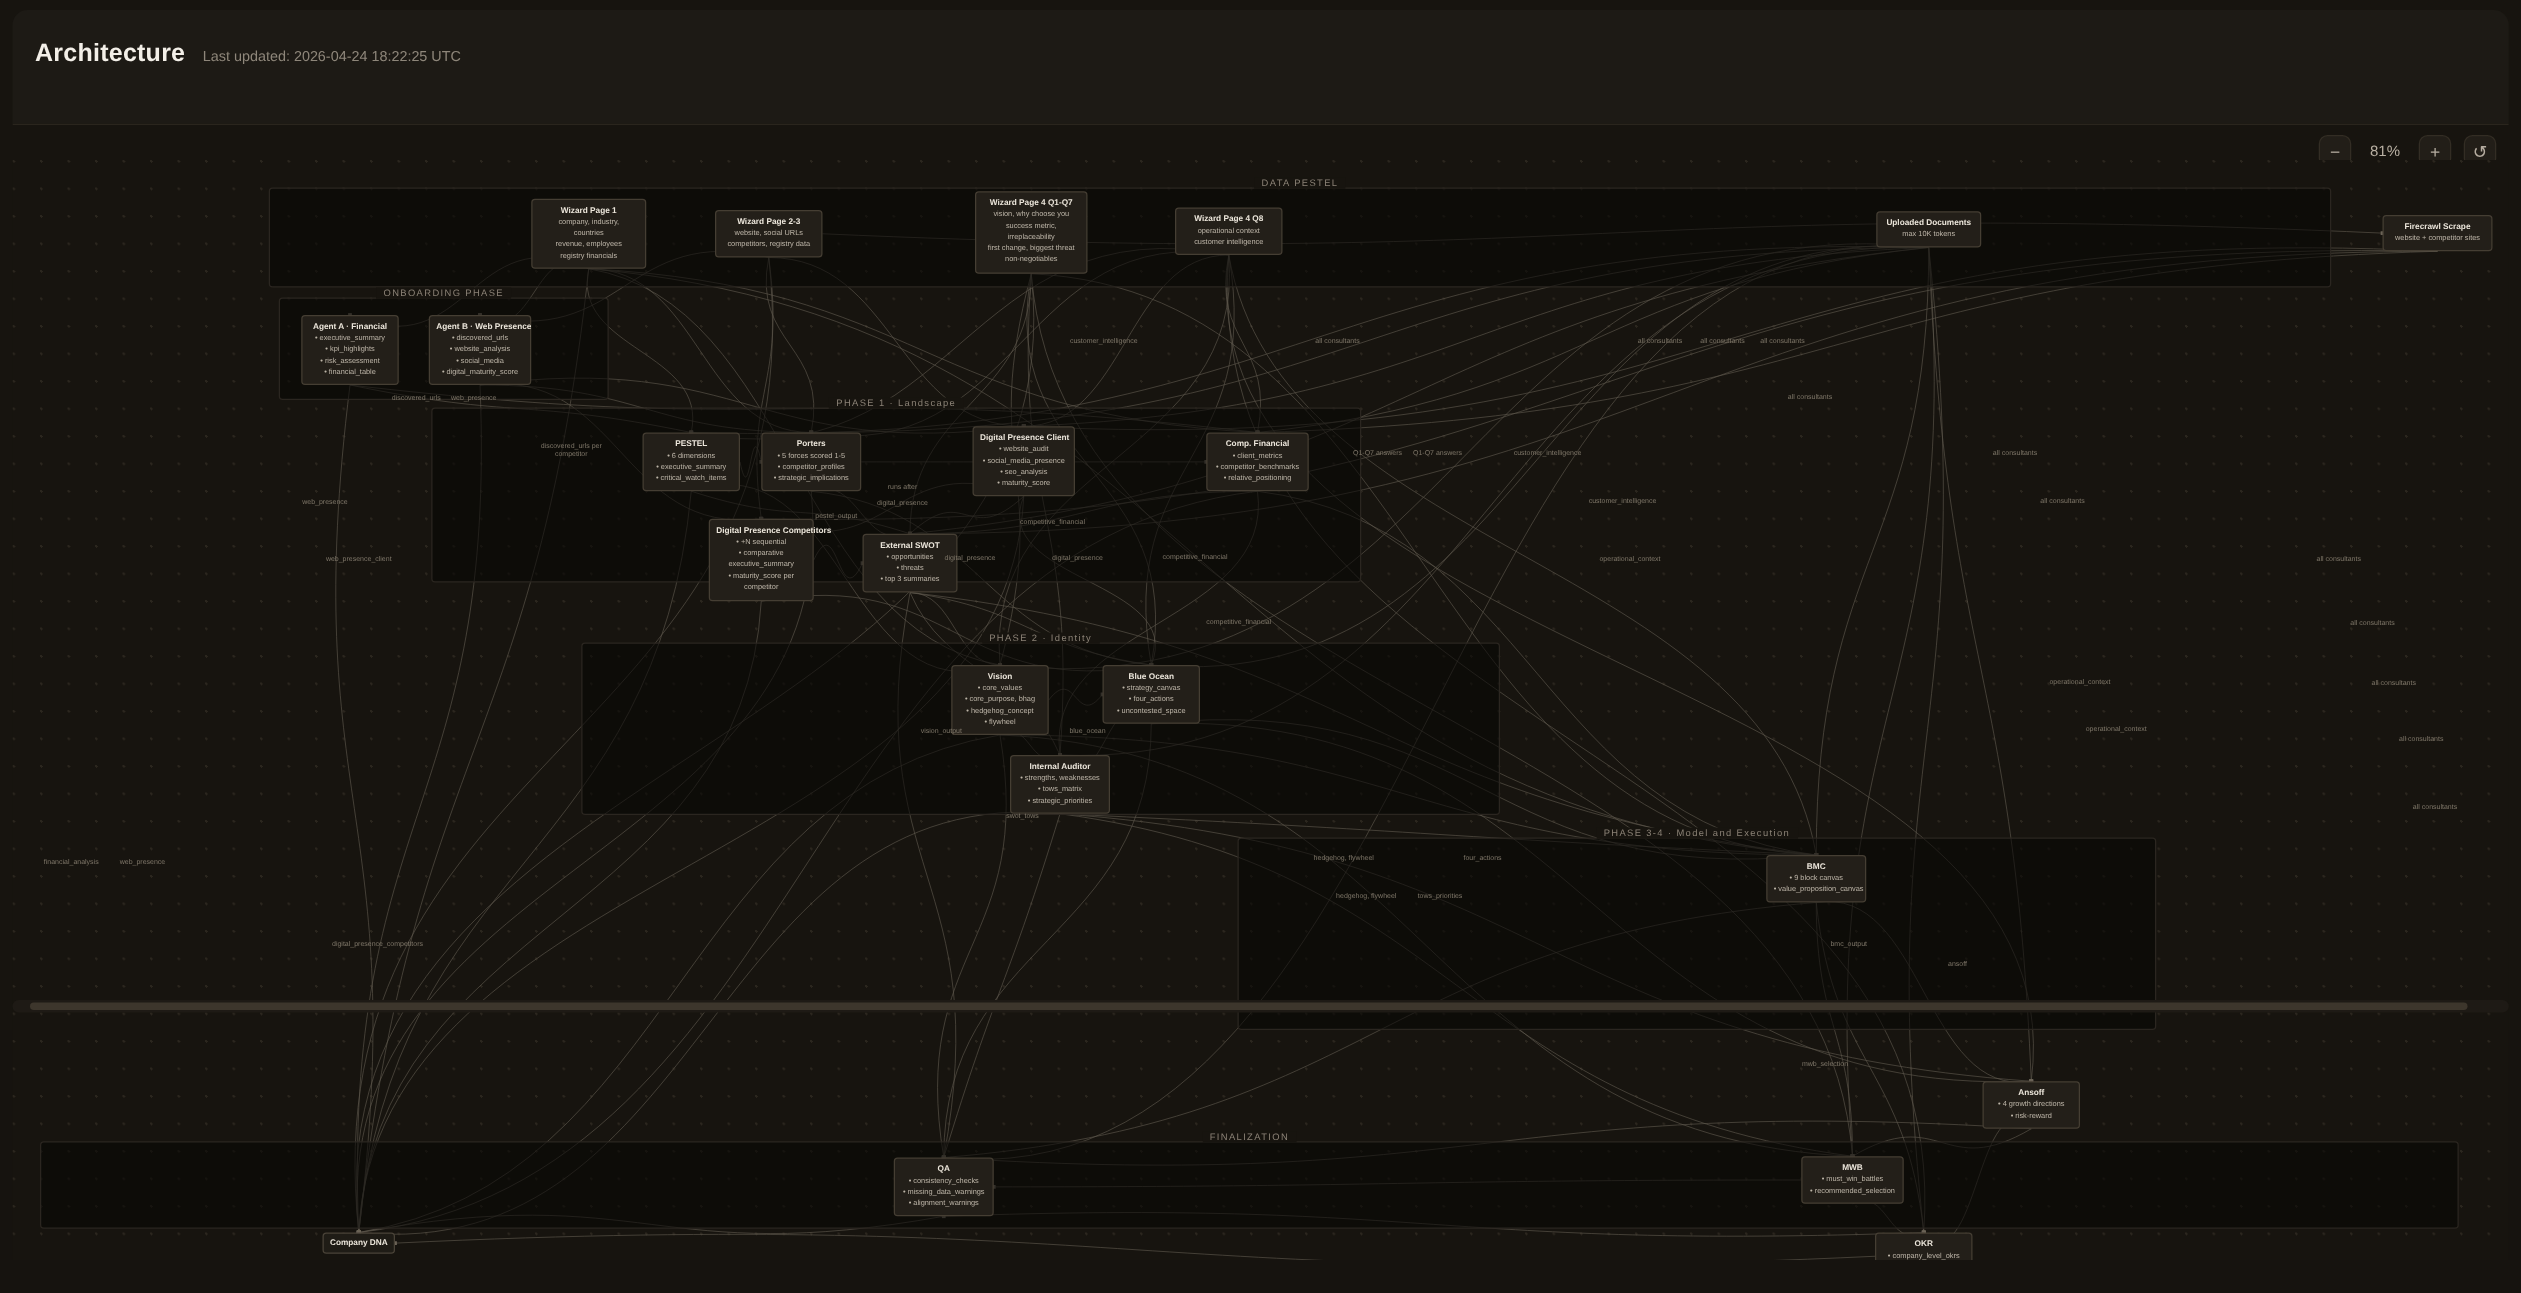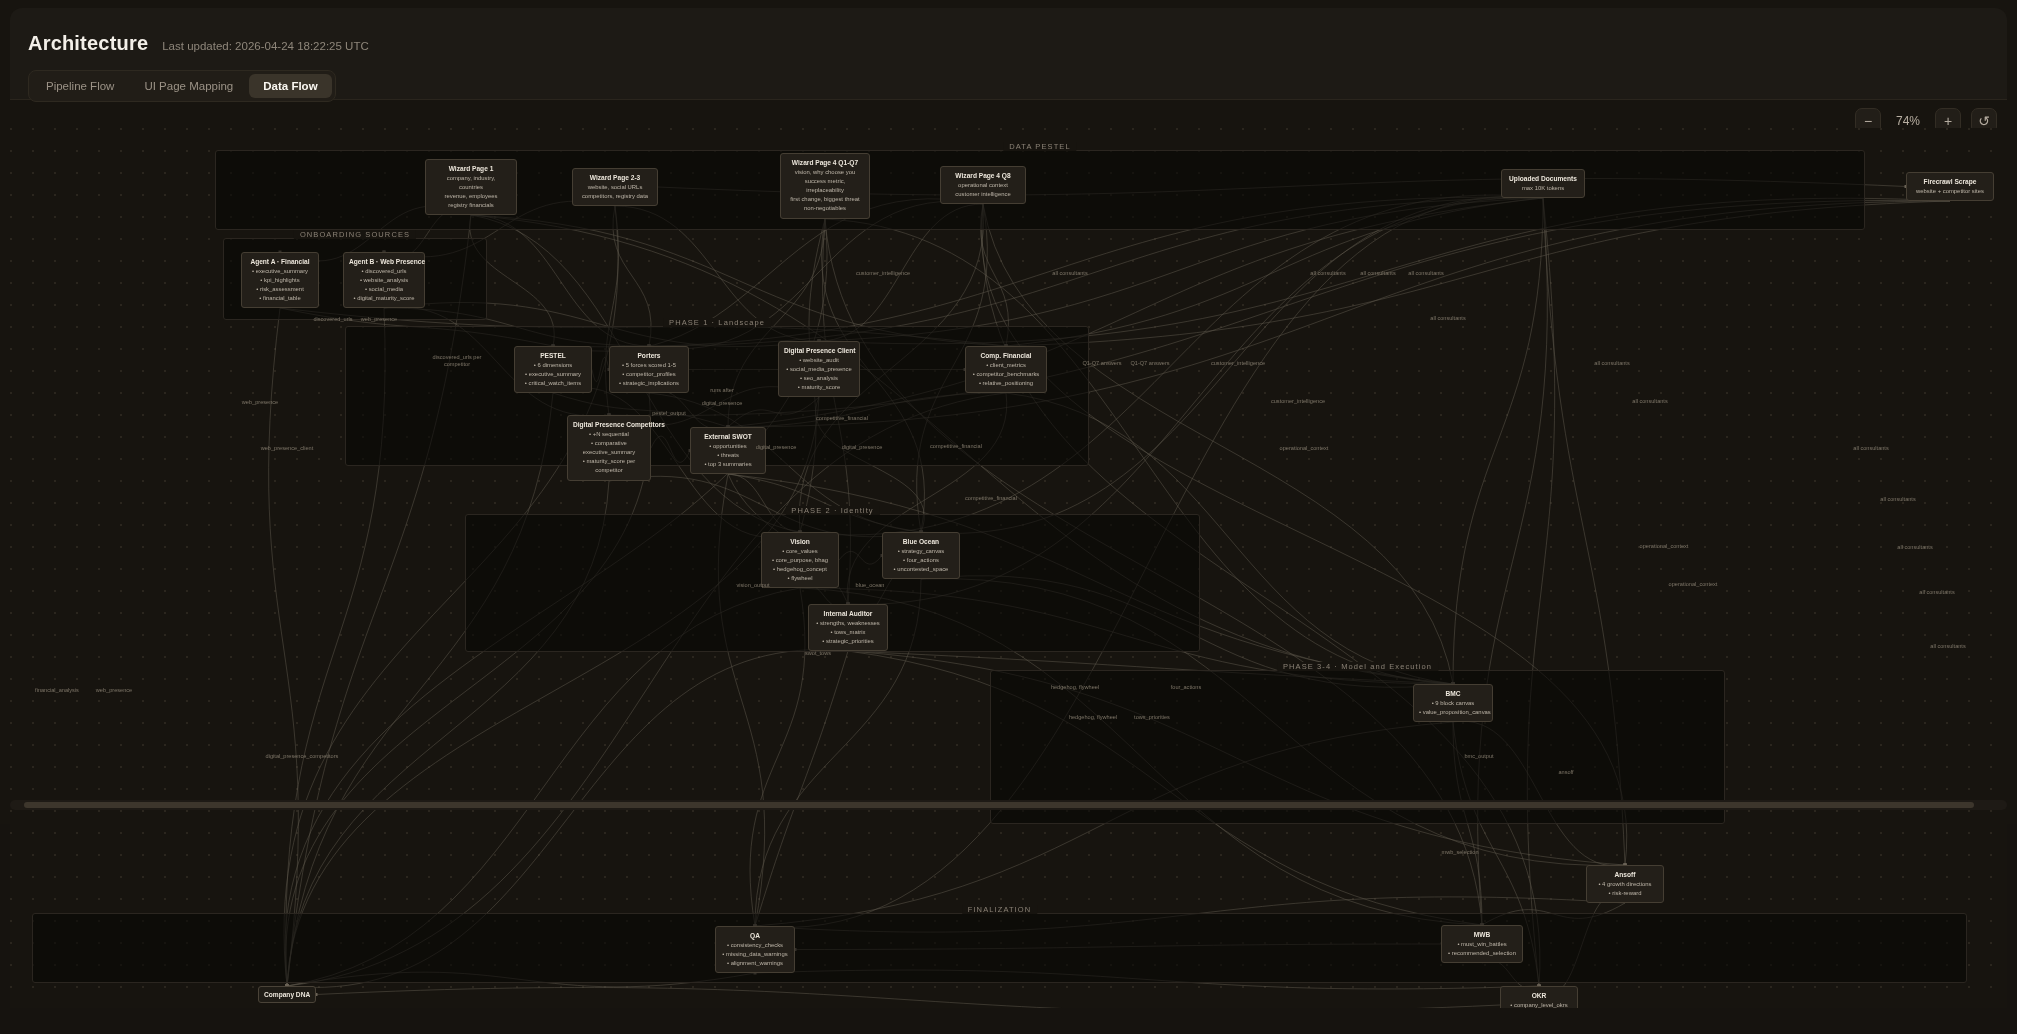--- a/index.html
+++ b/index.html
@@ -106,30 +106,25 @@
 </head>
 <body>
 
 <div id="app">
 
   <div class="header">
     <div class="title-row">
       <div class="title">Architecture</div>
       <div class="updated">Last updated: 2026-04-24 18:22:25 UTC</div>
     </div>
-    <div class="tabs">
-      <div class="tab">Pipeline Flow</div>
-      <div class="tab">UI Page Mapping</div>
-      <div class="tab active">Data Flow</div>
-    </div>
   </div>
 
   <div class="zoom-ctrls">
     <div class="zbtn">−</div>
-    <div class="zlevel">74%</div>
+    <div class="zlevel">81%</div>
     <div class="zbtn">+</div>
     <div class="zbtn">↺</div>
   </div>
 
   <div class="canvas">
     <svg class="edges" id="edge-layer">
         <path d="M 461 87 C 365.5 45, 365.5 166, 270 124" fill="none" stroke="#5d564b" stroke-width="0.65" opacity="0.8"></path>
         <rect x="268.5" y="122.5" width="3" height="3" fill="#6b6357"></rect>
         <path d="M 461 87 C 417.5 59, 417.5 152, 374 124" fill="none" stroke="#5d564b" stroke-width="0.65" opacity="0.8"></path>
         <rect x="372.5" y="122.5" width="3" height="3" fill="#6b6357"></rect>
@@ -338,21 +333,21 @@
         <path d="M 1490 877 C 898 905, 898 838.5, 306 866.5" fill="none" stroke="#5d564b" stroke-width="0.65" opacity="0.8"></path>
         <rect x="304.5" y="865" width="3" height="3" fill="#6b6357"></rect>
         <path d="M 745 845 C 511 887, 511 816, 277 858" fill="none" stroke="#5d564b" stroke-width="0.65" opacity="0.8"></path>
         <rect x="275.5" y="856.5" width="3" height="3" fill="#6b6357"></rect>
       </svg>
     <div id="group-layer">
         <div class="group" style="left: 205px; top: 22px; width: 1650px; height: 80px;">
           <div class="group-label">DATA PESTEL</div>
         </div>
         <div class="group" style="left: 213px; top: 110px; width: 264px; height: 82px;">
-          <div class="group-label">ONBOARDING SOURCES</div>
+          <div class="group-label">ONBOARDING PHASE</div>
         </div>
         <div class="group" style="left: 335px; top: 198px; width: 744px; height: 140px;">
           <div class="group-label">PHASE 1 · Landscape</div>
         </div>
         <div class="group" style="left: 455px; top: 386px; width: 735px; height: 138px;">
           <div class="group-label">PHASE 2 · Identity</div>
         </div>
         <div class="group" style="left: 980px; top: 542px; width: 735px; height: 154px;">
           <div class="group-label">PHASE 3-4 · Model and Execution</div>
         </div>

